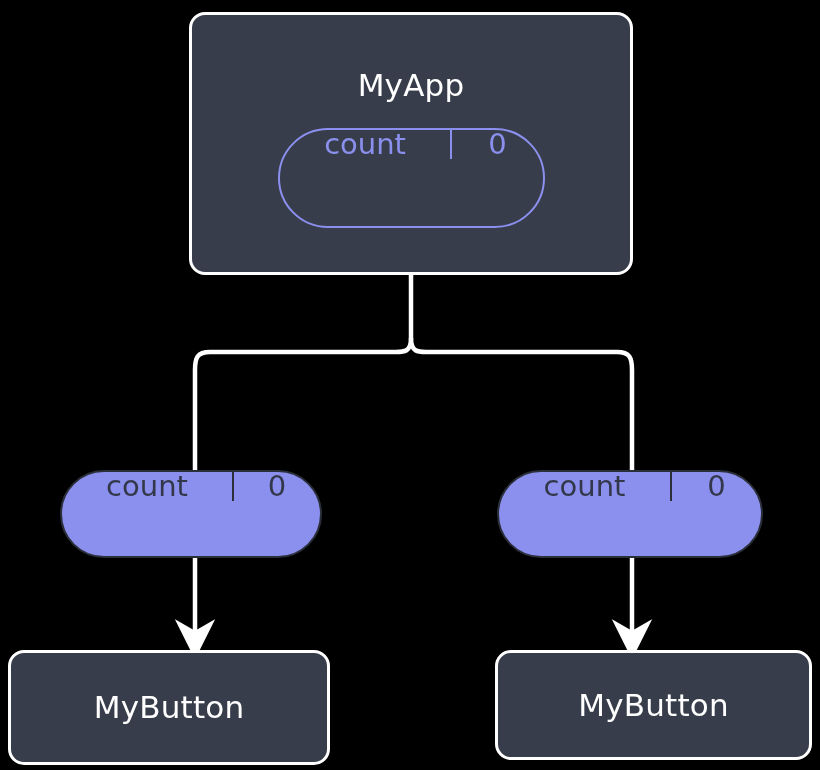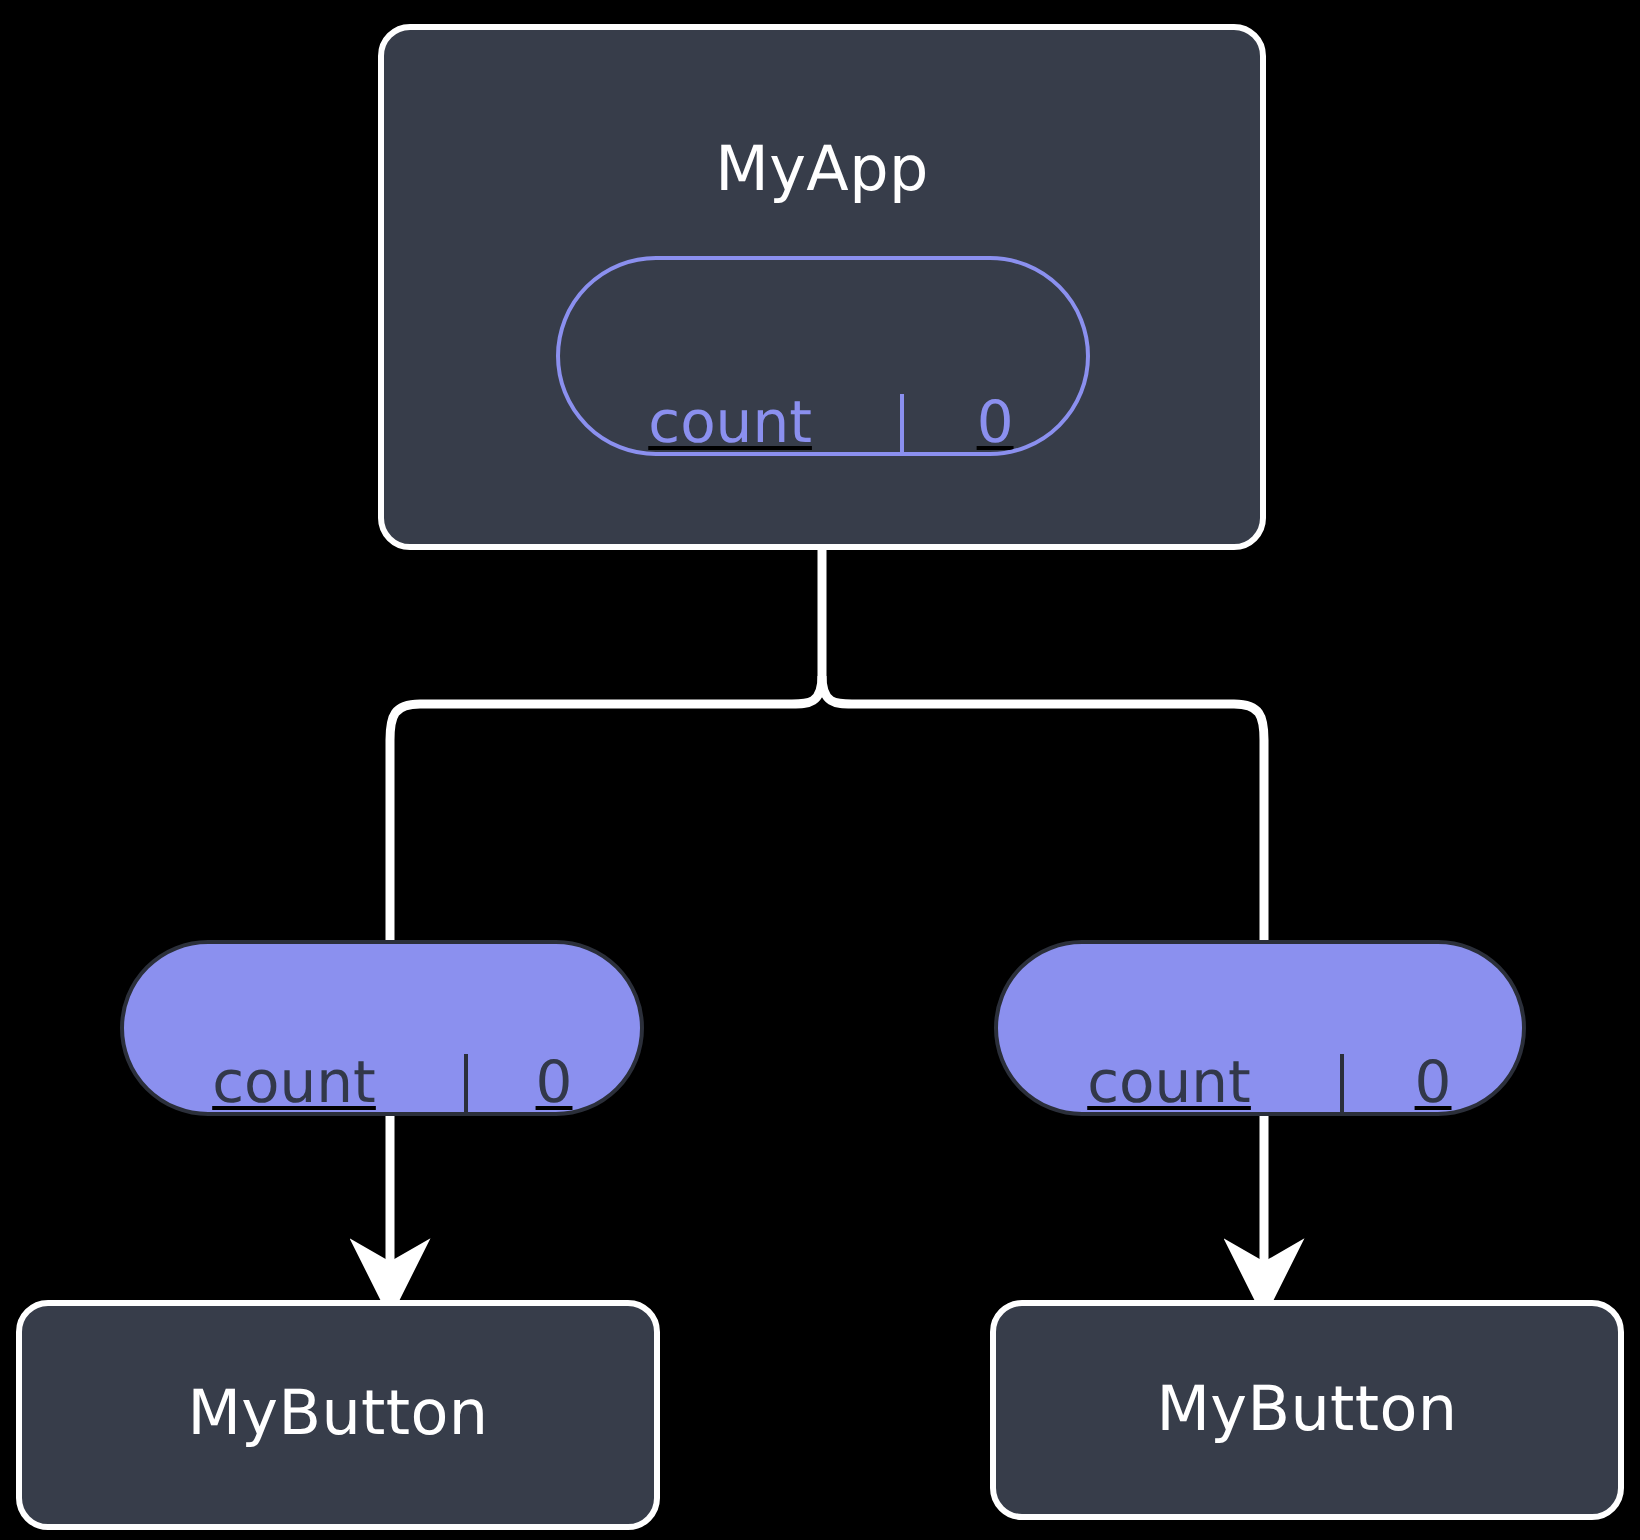--- a/index.html
+++ b/index.html
@@ -76,24 +76,23 @@
   }
   .leaf-box .component-title {
     font-size: 31px;
   }
 
   
   .state-pill {
     position: absolute;
     box-sizing: border-box;
     display: flex;
-    align-items: flex-end;
+    align-items: flex-start;
     border-radius: 999px;
     overflow: hidden;
-    text-decoration: underline;
   }
   .state-pill .pill-key,
   .state-pill .pill-value {
     display: flex;
     align-items: center;
     justify-content: center;
     line-height: 1;
     white-space: nowrap;
   }
 

